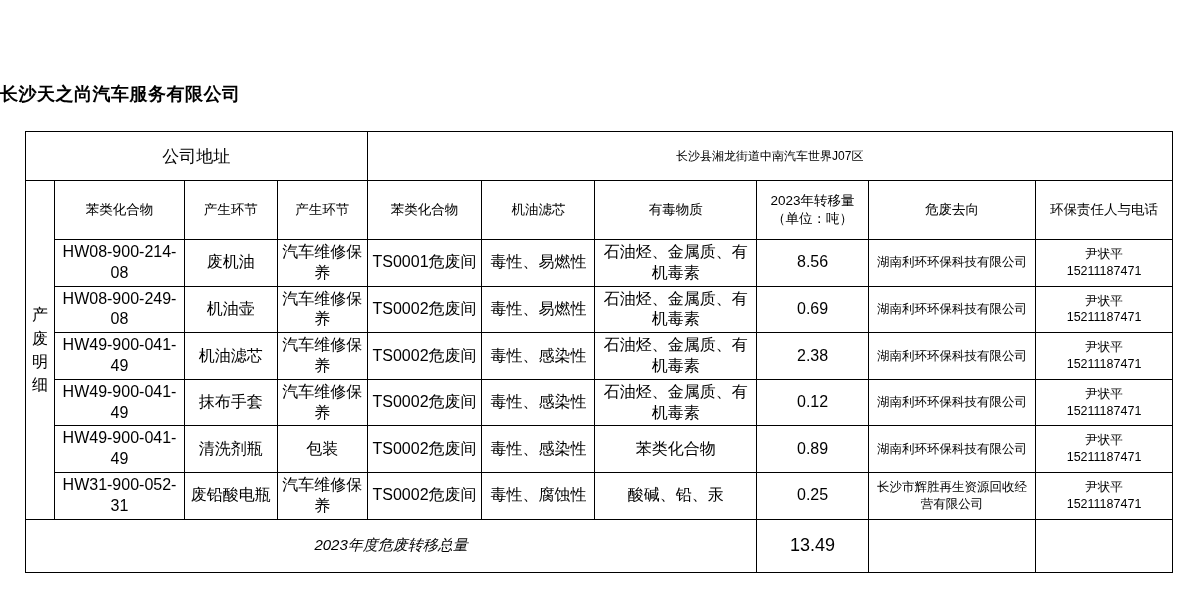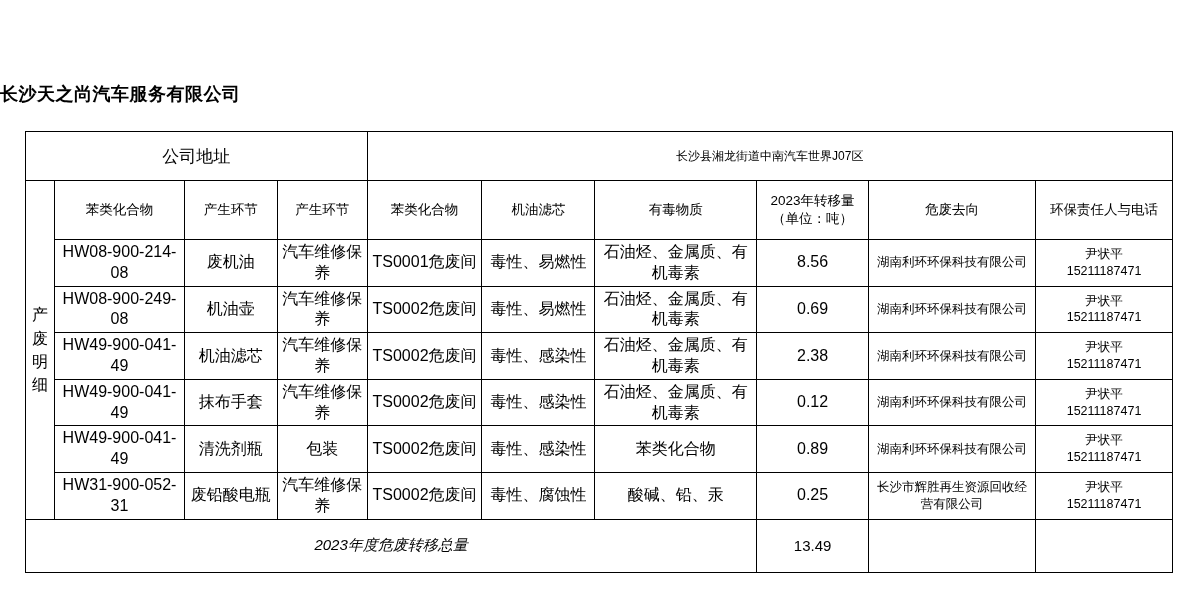--- a/index.html
+++ b/index.html
@@ -78,21 +78,21 @@
   .cell-two-line {
     font-size: 12.5px;
     line-height: 1.35;
   }
   .total-label {
     font-size: 15px;
     height: 48px;
     font-style: italic;
   }
   .total-value {
-    font-size: 15px;
+    font-size: 18px;
     height: 48px;
   }
 </style>
 </head>
 <body>
 
 <div class="page">
 
   <div class="doc-title">长沙天之尚汽车服务有限公司</div>
 

